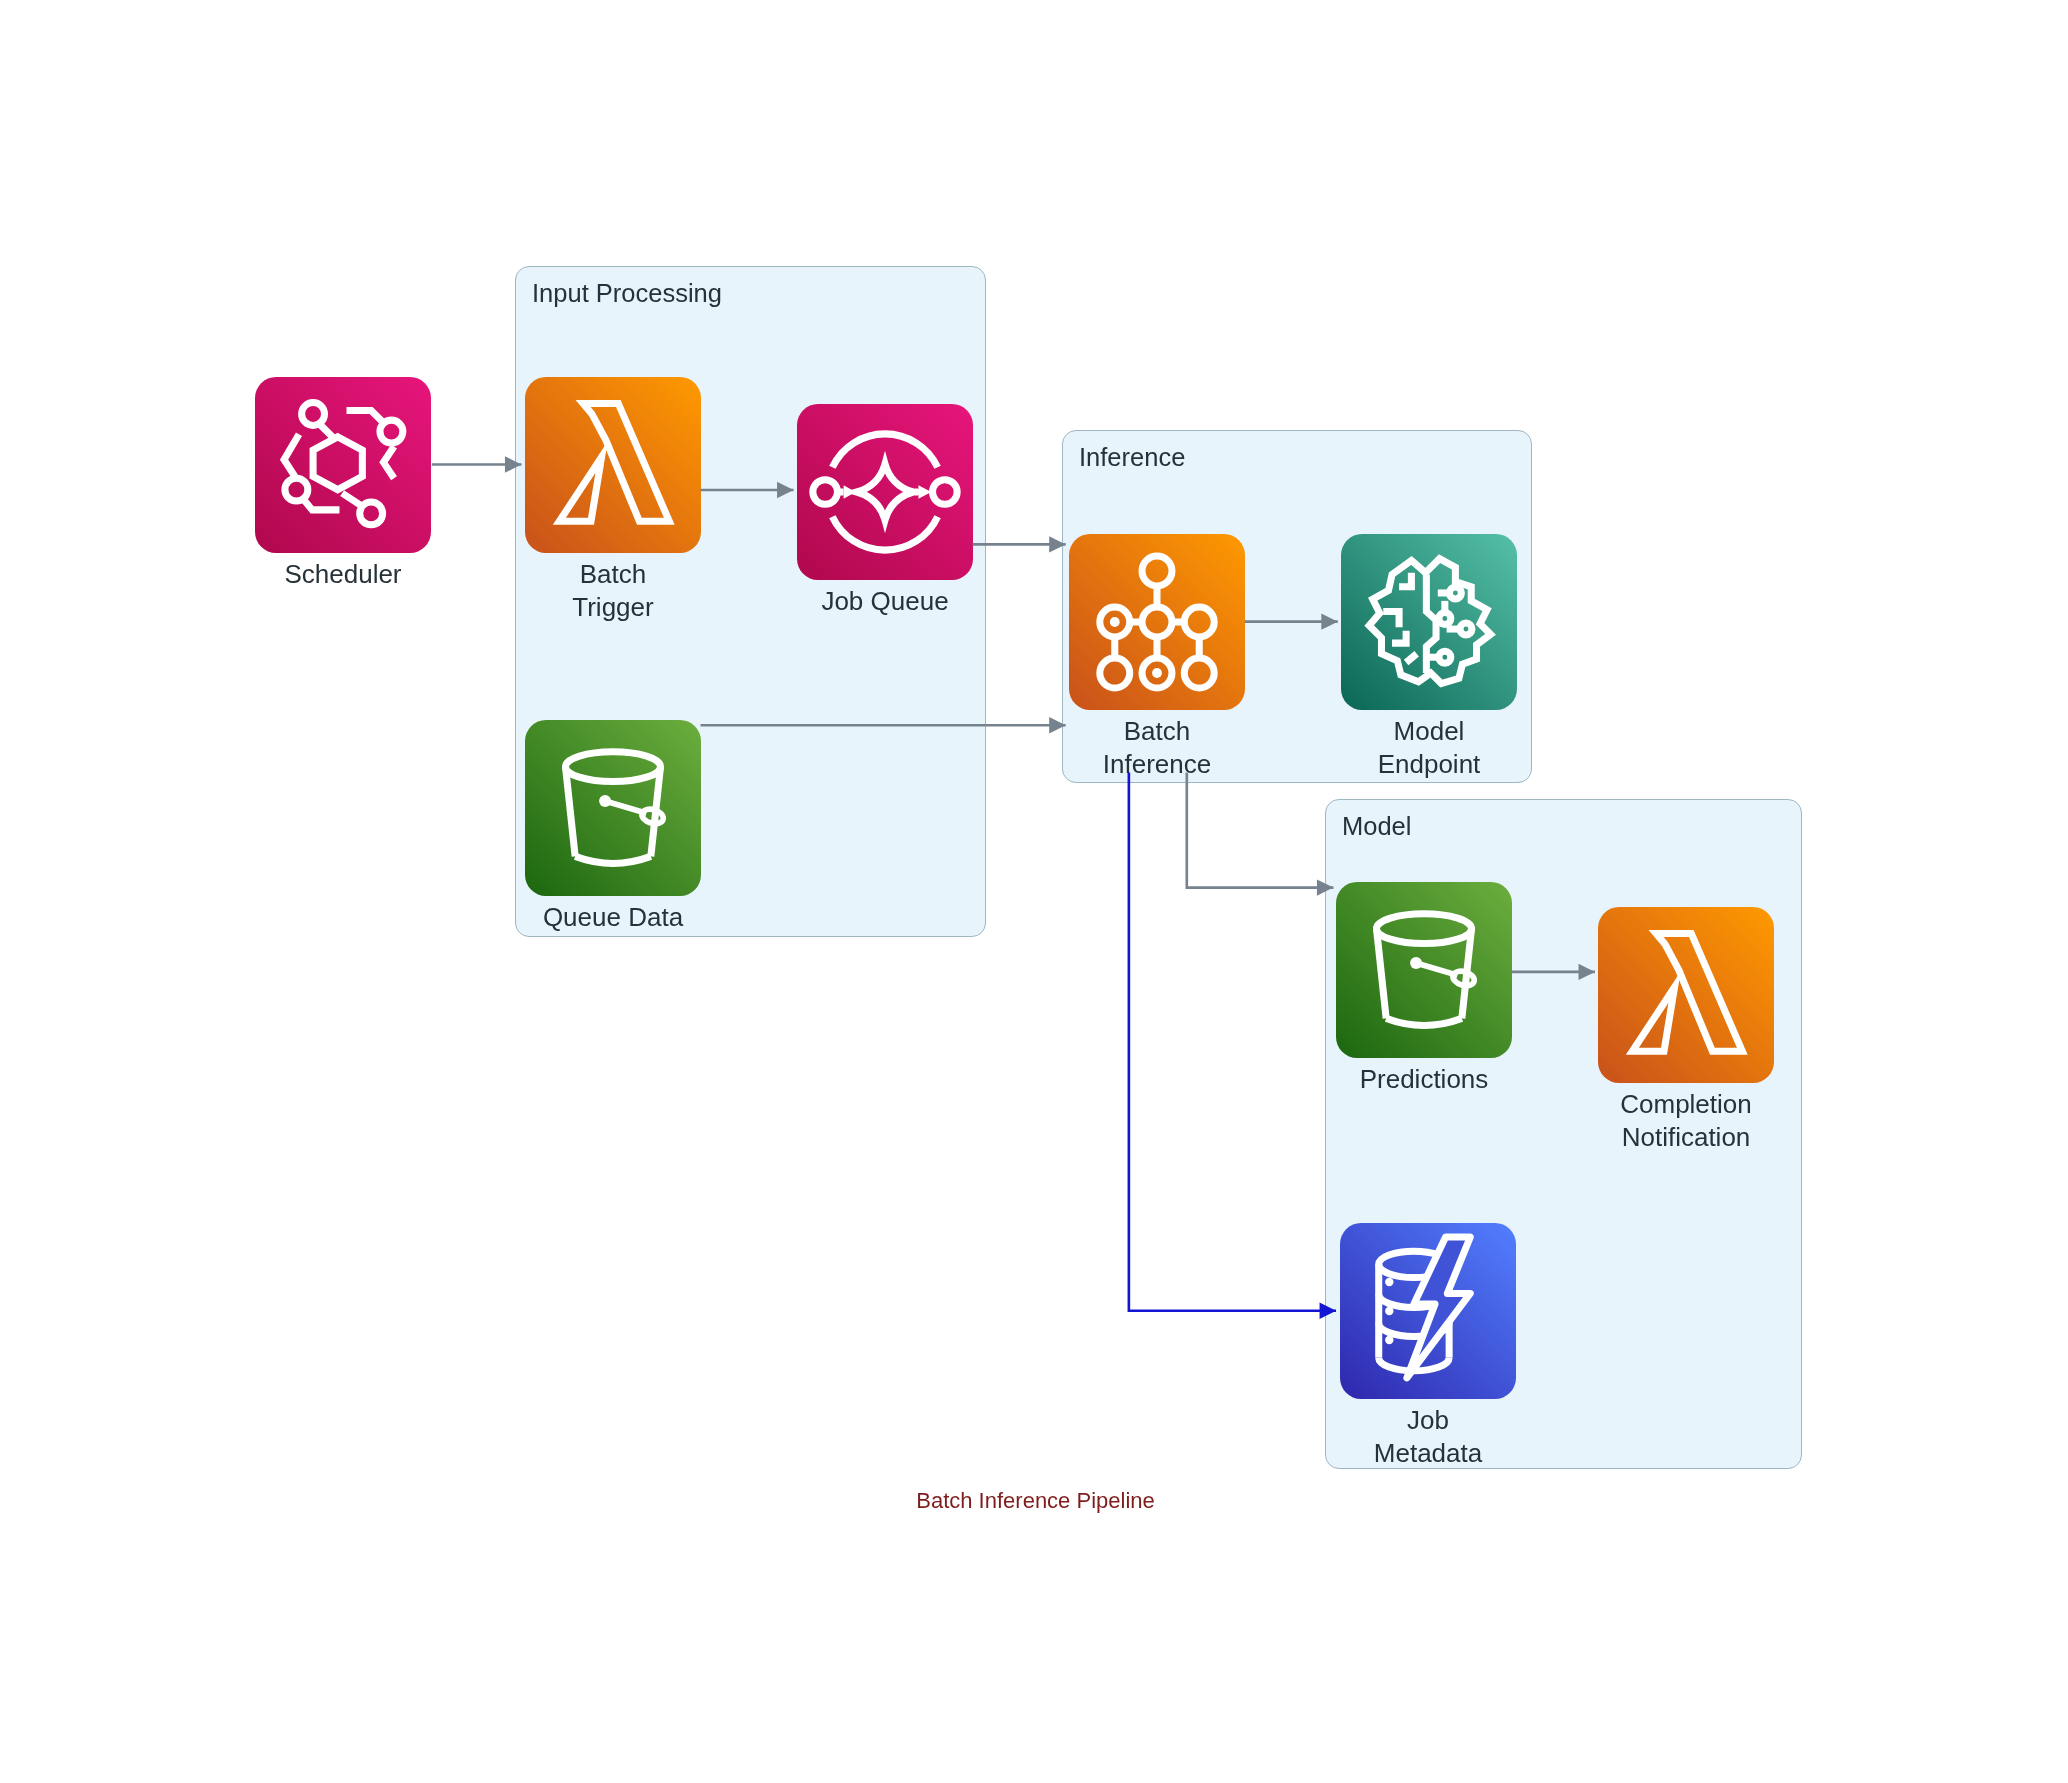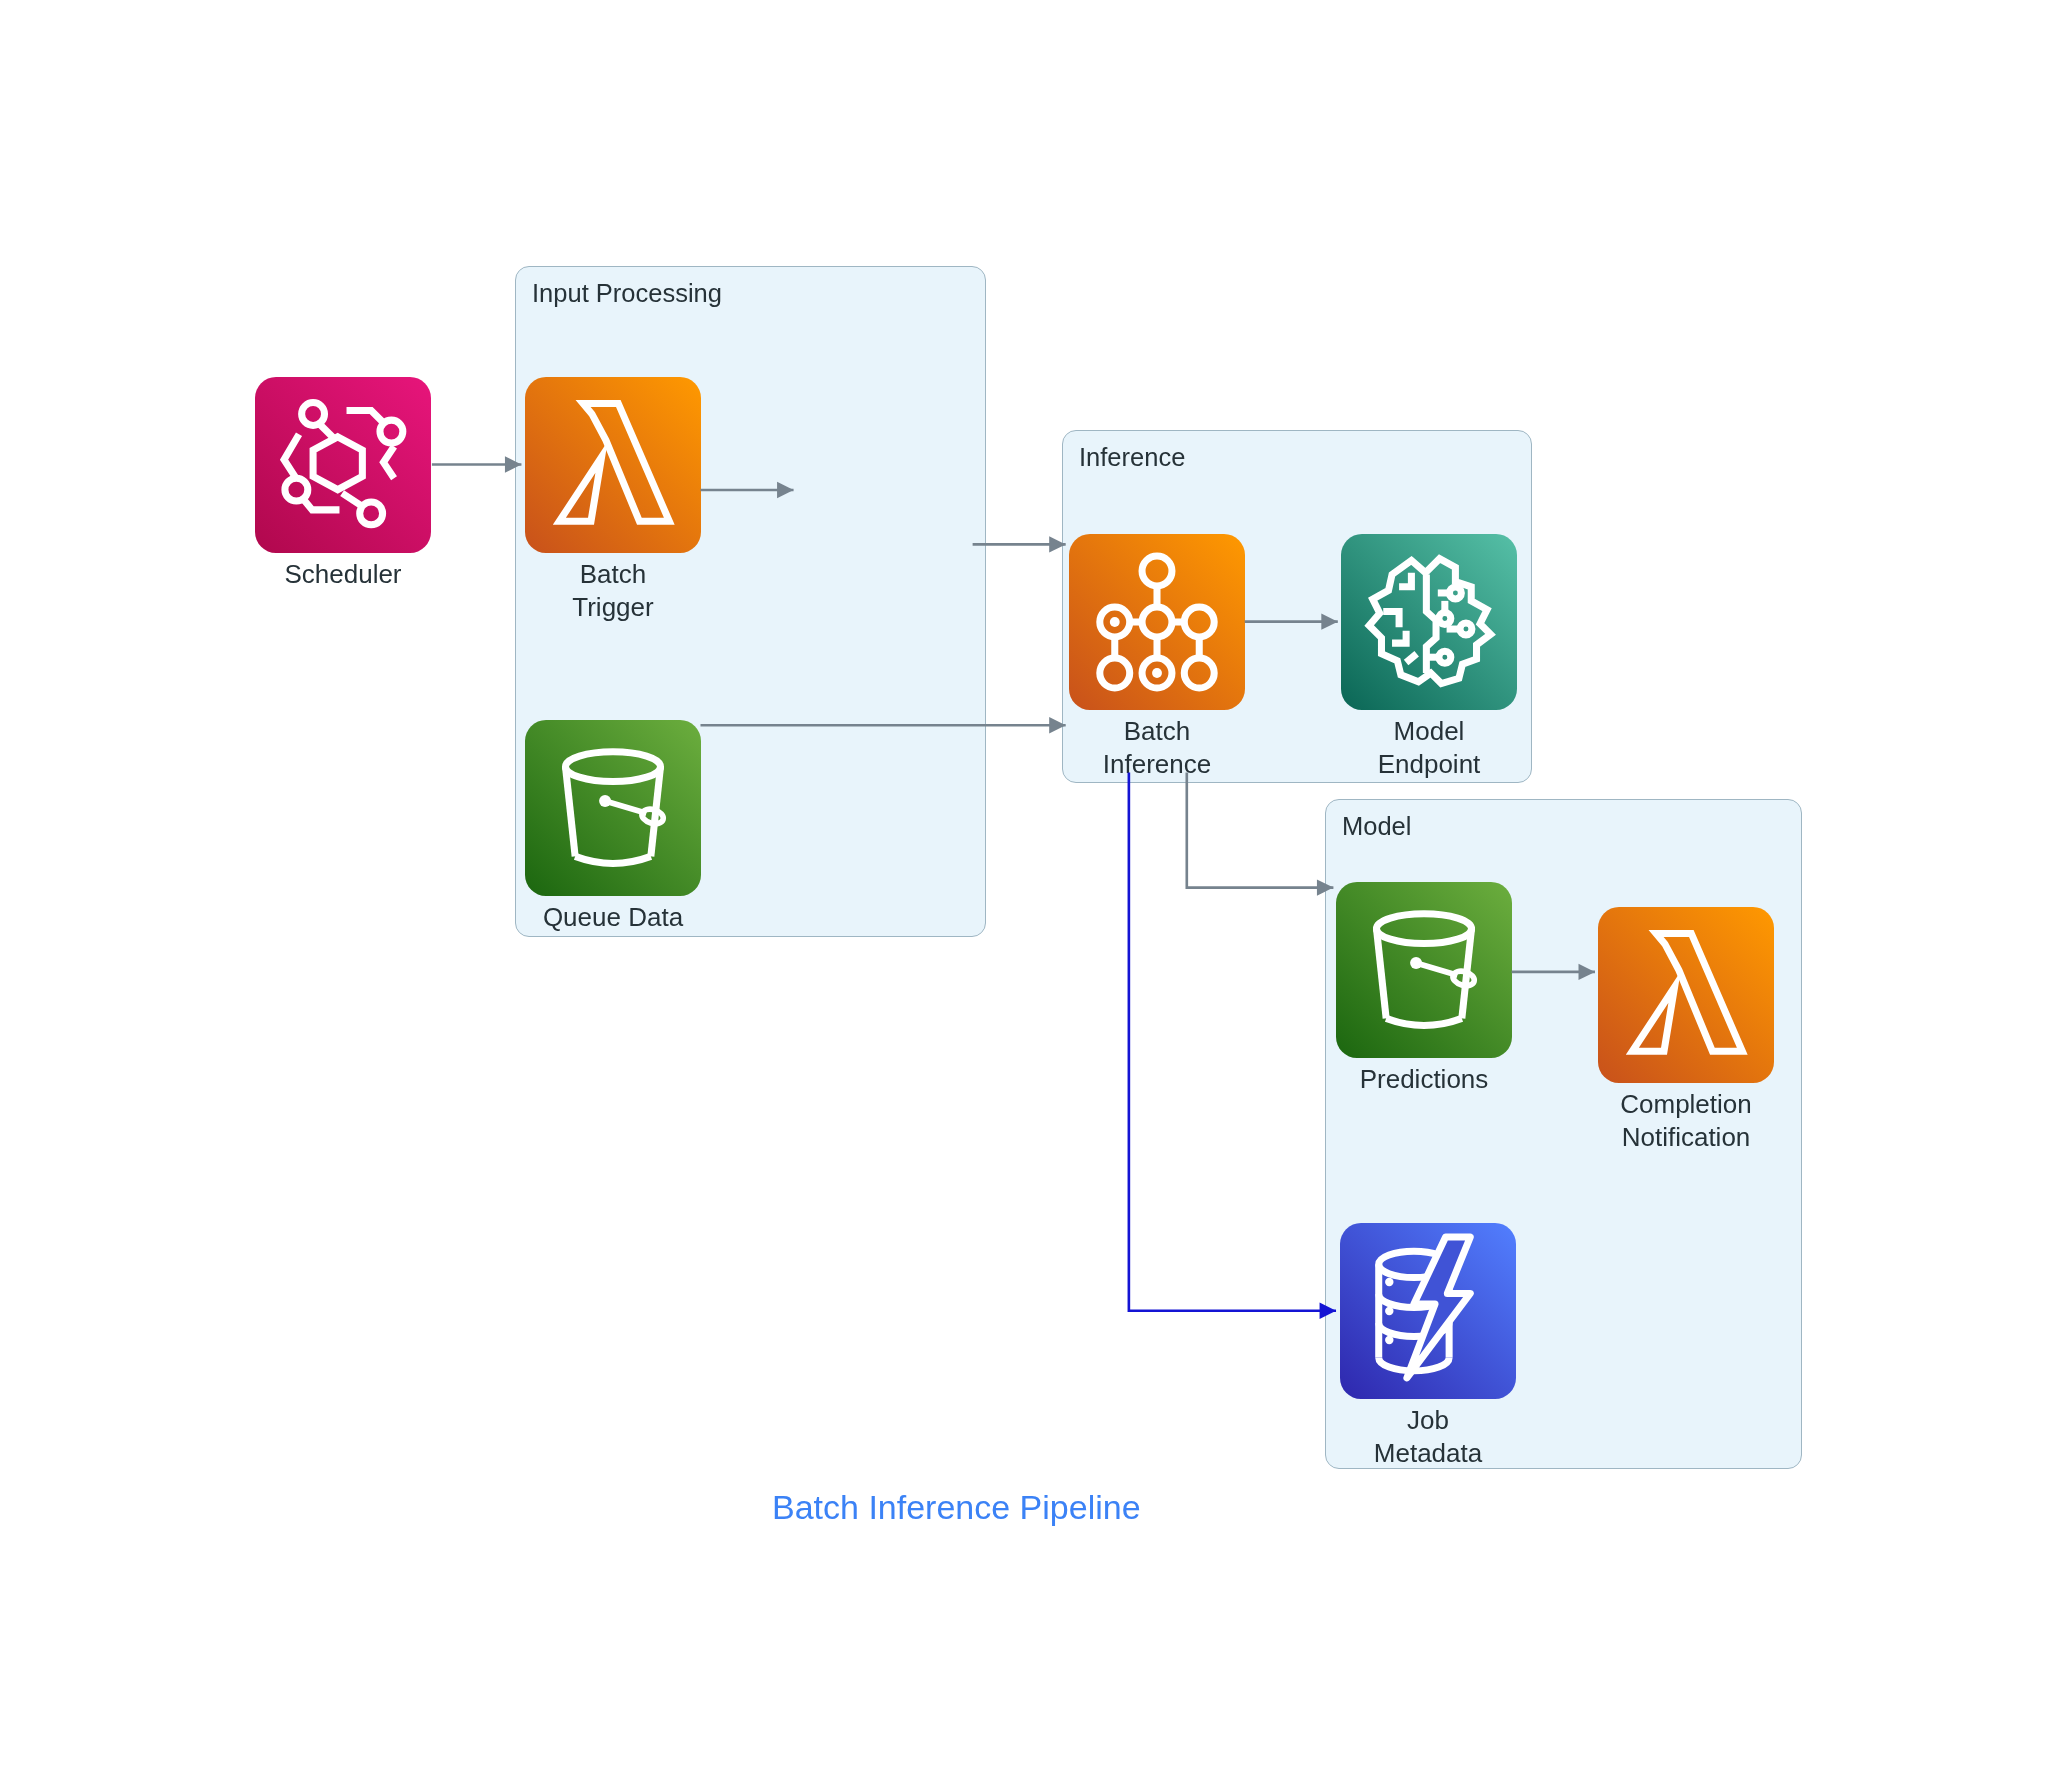--- a/index.html
+++ b/index.html
@@ -12,22 +12,22 @@
   .tile svg{width:100%;height:100%;display:block;}
   .tile-pink  {background:linear-gradient(45deg,#B0084D,#E7157B);}
   .tile-orange{background:linear-gradient(45deg,#C8511B,#FF9900);}
   .tile-green {background:linear-gradient(45deg,#1B660F,#6CAE3E);}
   .tile-teal  {background:linear-gradient(45deg,#0A6655,#56C0A7);}
   .tile-blue  {background:linear-gradient(45deg,#2E27AD,#527FFF);}
   .node-label{position:absolute;top:181px;left:-35px;width:246px;text-align:center;
               font-size:26px;line-height:33px;white-space:pre-line;color:#263238;}
   .edges{position:absolute;left:0;top:0;z-index:5;pointer-events:none;}
   .edges polyline{fill:none;stroke-width:3px;}
-  .diagram-title{position:absolute;left:772px;top:1488px;width:527px;text-align:left;
-                 font-size:34px;color:#3b82f6;z-index:3;}
+  .diagram-title{position:absolute;left:772px;top:1488px;width:527px;text-align:center;
+                 font-size:22px;color:#7f1d1d;z-index:3;}
   .icon-stroke{fill:none;stroke:#ffffff;stroke-width:4;stroke-miterlimit:10;}
 </style>
 </head>
 <body>
 
 <div class="canvas">
 
   <div class="group" style="left:515px;top:266px;width:471px;height:671px">
     <div class="group-label">Input Processing</div>
   </div>
@@ -65,20 +65,38 @@
         <g class="icon-stroke">
           <path d="M33 15 H53 L82 82 H65 L46 36 L38 21 Z"></path>
           <path d="M43.5 45.5 L37.5 82 H19.5 Z"></path>
         </g>
       </svg>
     </div>
     <div class="node-label">Batch
 Trigger</div>
   </div>
 
+  <div class="node" style="left:797px;top:404px">
+    <div class="tile tile-pink">
+      <svg viewBox="0 0 100 100">
+        <g class="icon-stroke">
+          <path d="M20.1 36 A33 33 0 0 1 79.9 36"></path>
+          <path d="M79.9 64 A33 33 0 0 1 20.1 64"></path>
+          <circle cx="16" cy="50" r="7"></circle>
+          <circle cx="84" cy="50" r="7"></circle>
+          <path d="M50 34 Q53.5 46.5 66 50 Q53.5 53.5 50 66 Q46.5 53.5 34 50 Q46.5 46.5 50 34 Z"></path>
+          <path d="M24.5 50 H26.5"></path>
+          <path d="M67 50 H69"></path>
+        </g>
+        <polygon points="26.5,46.2 33.3,50 26.5,53.8" fill="#ffffff"></polygon>
+        <polygon points="69,46.2 76.3,50 69,53.8" fill="#ffffff"></polygon>
+      </svg>
+    </div>
+    <div class="node-label">Job Queue</div>
+  </div>
 
   <div class="node" style="left:525px;top:720px">
     <div class="tile tile-green">
       <svg viewBox="0 0 100 100">
         <g class="icon-stroke">
           <ellipse cx="50" cy="26.5" rx="27" ry="8.5"></ellipse>
           <path d="M23 26.5 L28.5 77.5"></path>
           <path d="M77 26.5 L71.5 77.5"></path>
           <path d="M28.5 77.5 Q50 85.5 71.5 77.5"></path>
           <path d="M45.5 46 L69 53" stroke-width="3.2"></path>

